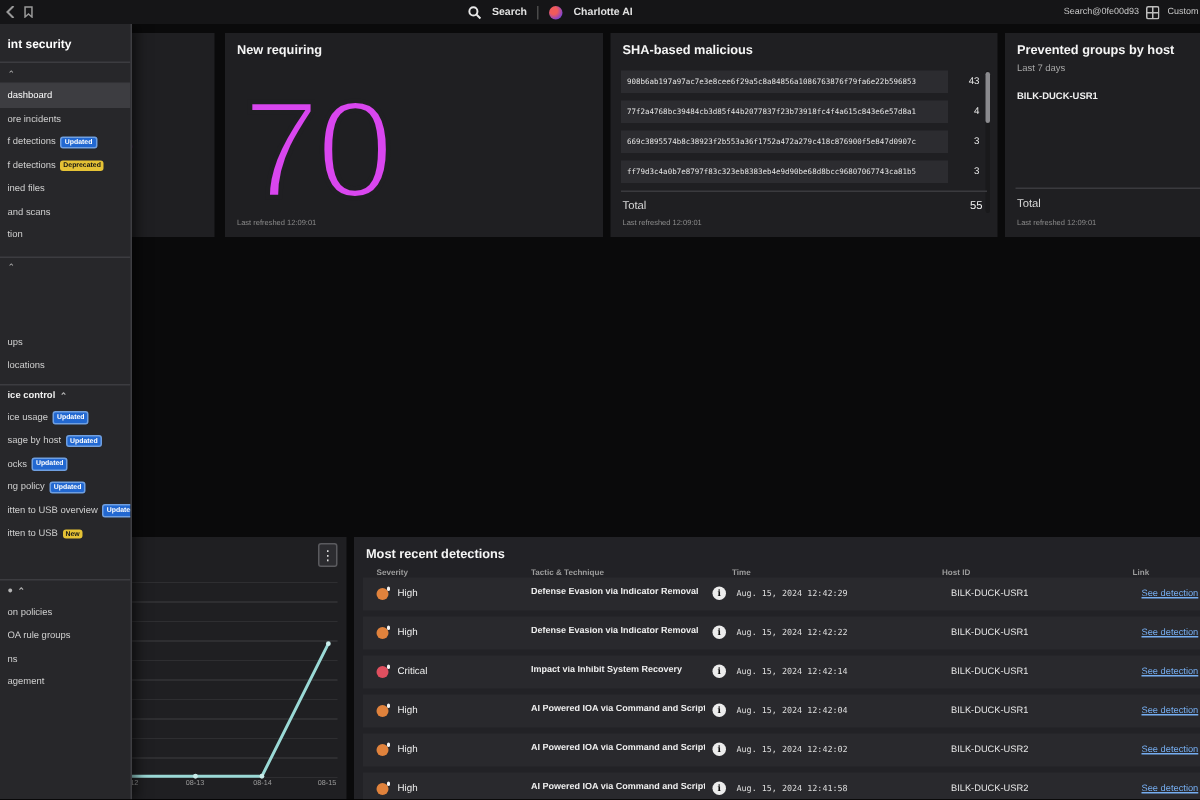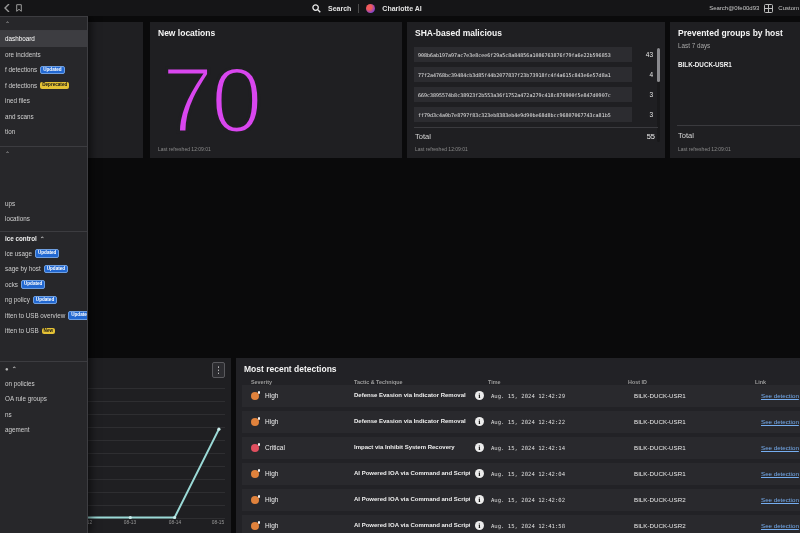--- a/index.html
+++ b/index.html
@@ -100,20 +100,21 @@
       <svg class="icon-svg" width="9" height="9" viewBox="0 0 9 9">
           <rect x="0.5" y="0.5" width="8" height="8" rx="1" stroke="#bdbdbd" fill="none"></rect>
           <line x1="4.5" y1="0.5" x2="4.5" y2="8.5" stroke="#bdbdbd"></line>
           <line x1="0.5" y1="4.5" x2="8.5" y2="4.5" stroke="#bdbdbd"></line>
         </svg>
       <span class="tb-small">Custom</span>
     </div>
   </div>
 
   <div id="flyout">
+    <div class="fly-title">int security</div>
     <div class="fly-div"></div>
     <div class="chev-row">
         <span class="chevron">⌃</span>
       </div>
     <div class="fly-div"></div>
 
     <div class="fly-item active">
         <span>dashboard</span>
       </div>
     <div class="fly-item">
@@ -197,21 +198,21 @@
     <div class="fly-item">
         <span>agement</span>
       </div>
   </div>
 
   <div class="card" style="left:0; top:22px; width:143px; height:136px;">
     <div class="bignum" style="left:42px; top:30px;">0</div>
   </div>
 
   <div class="card" style="left:150px; top:22px; width:252px; height:136px;">
-    <div class="card-title">New locations</div>
+    <div class="card-title">New requiring</div>
     <div class="bignum" style="left:12px; top:32px;">70</div>
     <div class="refreshed">Last refreshed 12:09:01</div>
   </div>
 
   <div class="card" style="left:407px; top:22px; width:258px; height:136px;">
     <div class="card-title">SHA-based malicious</div>
     <div class="sha-row" style="top:25px;">
         <span class="sha-hash">908b6ab197a97ac7e3e8cee6f29a5c8a84856a1086763876f79fa6e22b596853</span>
       </div>
     <div class="sha-count" style="top:29px; left:226px;">43</div>

